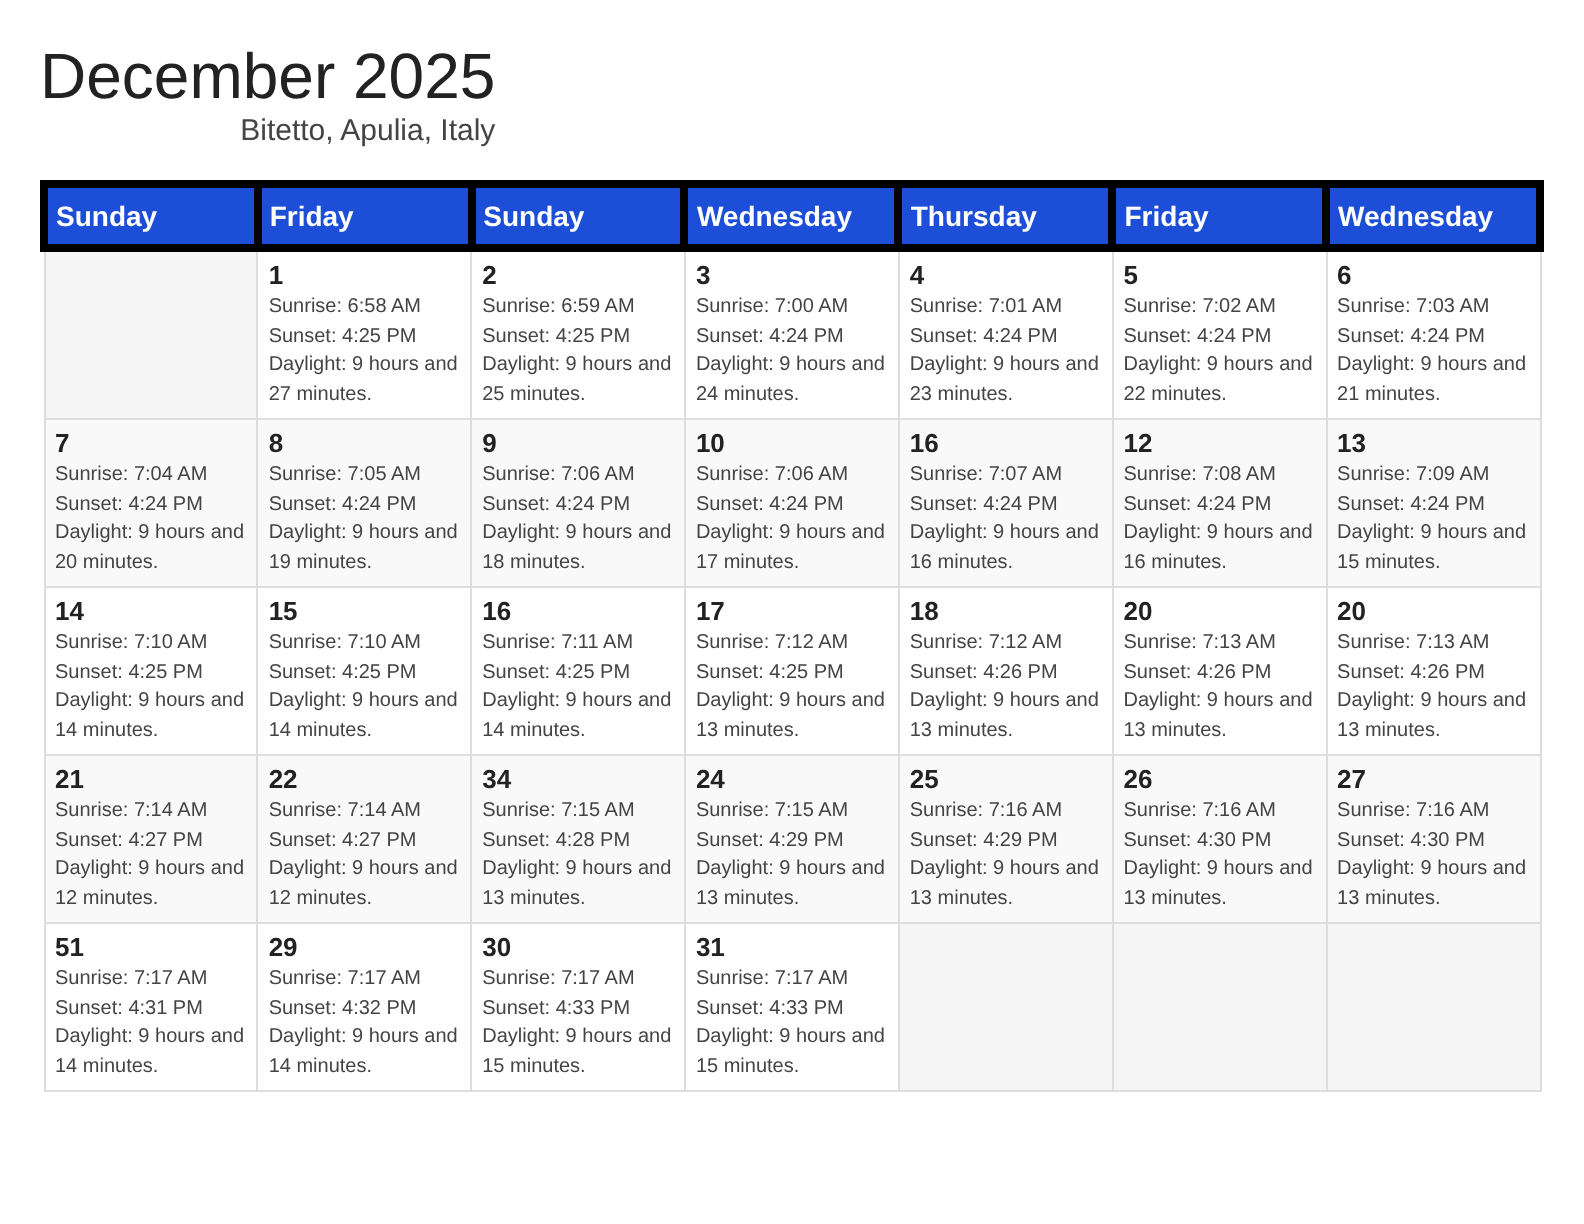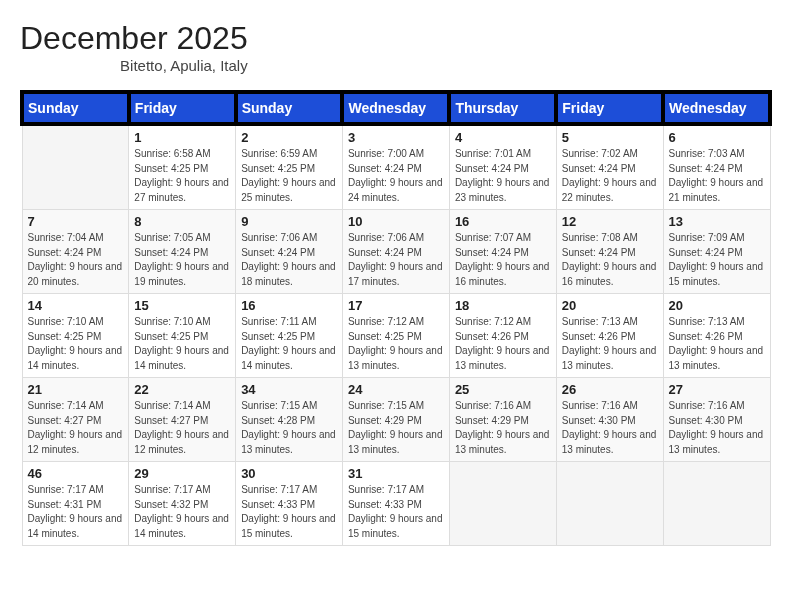--- a/index.html
+++ b/index.html
@@ -215,21 +215,21 @@
           <span class="day-number">26</span>
           <div class="day-info">Sunrise: 7:16 AM<br>Sunset: 4:30 PM<br>Daylight: 9 hours and 13 minutes.</div>
         </td>
         <td>
           <span class="day-number">27</span>
           <div class="day-info">Sunrise: 7:16 AM<br>Sunset: 4:30 PM<br>Daylight: 9 hours and 13 minutes.</div>
         </td>
       </tr>
       <tr>
         <td>
-          <span class="day-number">46</span>
+          <span class="day-number">51</span>
           <div class="day-info">Sunrise: 7:17 AM<br>Sunset: 4:31 PM<br>Daylight: 9 hours and 14 minutes.</div>
         </td>
         <td>
           <span class="day-number">29</span>
           <div class="day-info">Sunrise: 7:17 AM<br>Sunset: 4:32 PM<br>Daylight: 9 hours and 14 minutes.</div>
         </td>
         <td>
           <span class="day-number">30</span>
           <div class="day-info">Sunrise: 7:17 AM<br>Sunset: 4:33 PM<br>Daylight: 9 hours and 15 minutes.</div>
         </td>

